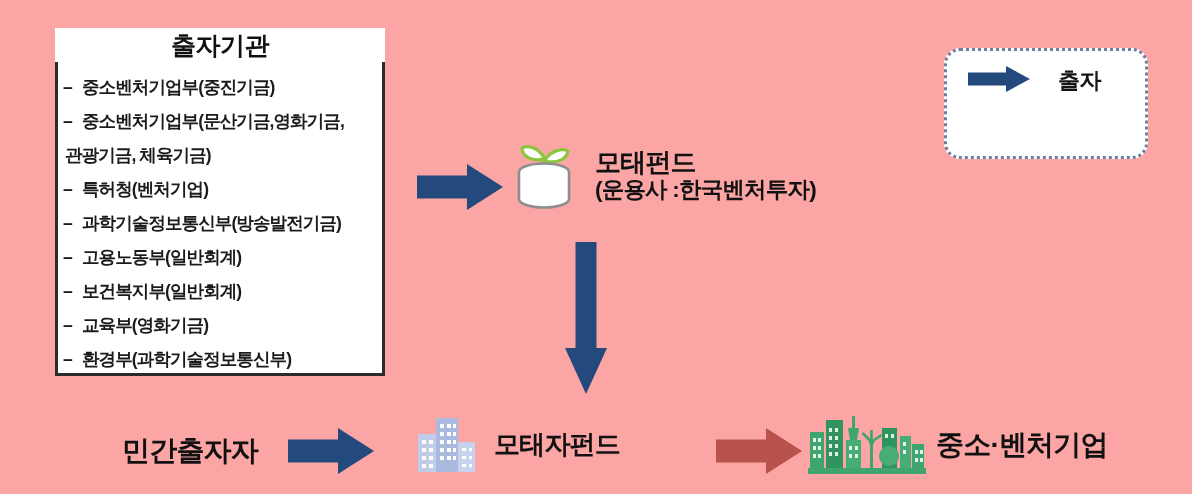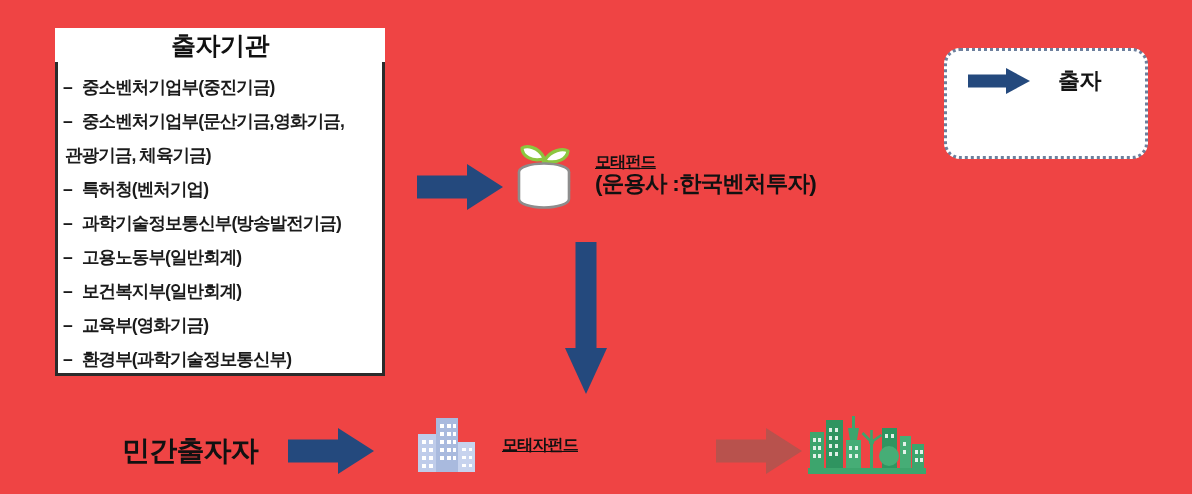--- a/index.html
+++ b/index.html
@@ -8,21 +8,21 @@
     background: #ffffff;
   }
   body {
     font-family: "Liberation Sans", "DejaVu Sans", sans-serif;
     color: #1a1a1a;
   }
   #canvas {
     position: relative;
     width: 1192px;
     height: 494px;
-    background: #ef4444;
+    background: #fca5a5;
     overflow: hidden;
   }
 
   
   #agency-box {
     position: absolute;
     left: 55px;
     top: 46px;
     width: 330px;
     height: 330px;
@@ -98,21 +98,21 @@
     width: 204px;
     height: 111px;
     border: 3px dotted #6d7f9c;
     border-radius: 16px;
     box-sizing: border-box;
     background: #ffffff;
   }
   .legend-row {
     position: absolute;
     display: flex;
-    align-items: center;
+    align-items: flex-start;
   }
   #legend-row-0 { left: 968px; top: 66px; }
   #legend-row-1 { left: 968px; top: 112px; }
   .legend-label {
     font-size: 22px;
     font-weight: bold;
     letter-spacing: -0.5px;
     color: #141414;
     margin-left: 28px;
     line-height: 30px;
@@ -199,26 +199,25 @@
     left: 505px;
     top: 134px;
     display: flex;
     align-items: center;
   }
   #fund-label {
     margin-left: 12px;
     line-height: 1.16;
   }
   .node-title {
-    font-size: 16px;
+    font-size: 26px;
     font-weight: bold;
     letter-spacing: -0.8px;
     color: #111111;
     white-space: nowrap;
-    text-decoration: underline;
   }
   .node-sub {
     font-size: 22.5px;
     font-weight: bold;
     letter-spacing: -0.8px;
     color: #111111;
     white-space: nowrap;
   }
 
   
@@ -234,21 +233,21 @@
     white-space: nowrap;
   }
   #subfund-node {
     position: absolute;
     left: 410px;
     top: 412px;
     display: flex;
     align-items: center;
   }
   #subfund-label {
-    margin-left: 20px;
+    margin-left: 12px;
     line-height: 1.14;
   }
   #smes-node {
     position: absolute;
     left: 808px;
     top: 414px;
     display: flex;
     align-items: center;
   }
   #smes-label {
@@ -465,15 +464,16 @@
             <rect x="83" y="20" width="3" height="4"></rect>
           <rect x="95" y="28" width="3" height="4"></rect>
             <rect x="95" y="36" width="3" height="4"></rect>
           <rect x="107" y="36" width="3" height="4"></rect>
             <rect x="112" y="36" width="3" height="4"></rect>
           <rect x="107" y="44" width="3" height="4"></rect>
             <rect x="112" y="44" width="3" height="4"></rect>
         </g>
       </svg>
     </span>
+    <div id="smes-label">중소·벤처기업</div>
   </div>
 
 </div>
 
 </body></html>

